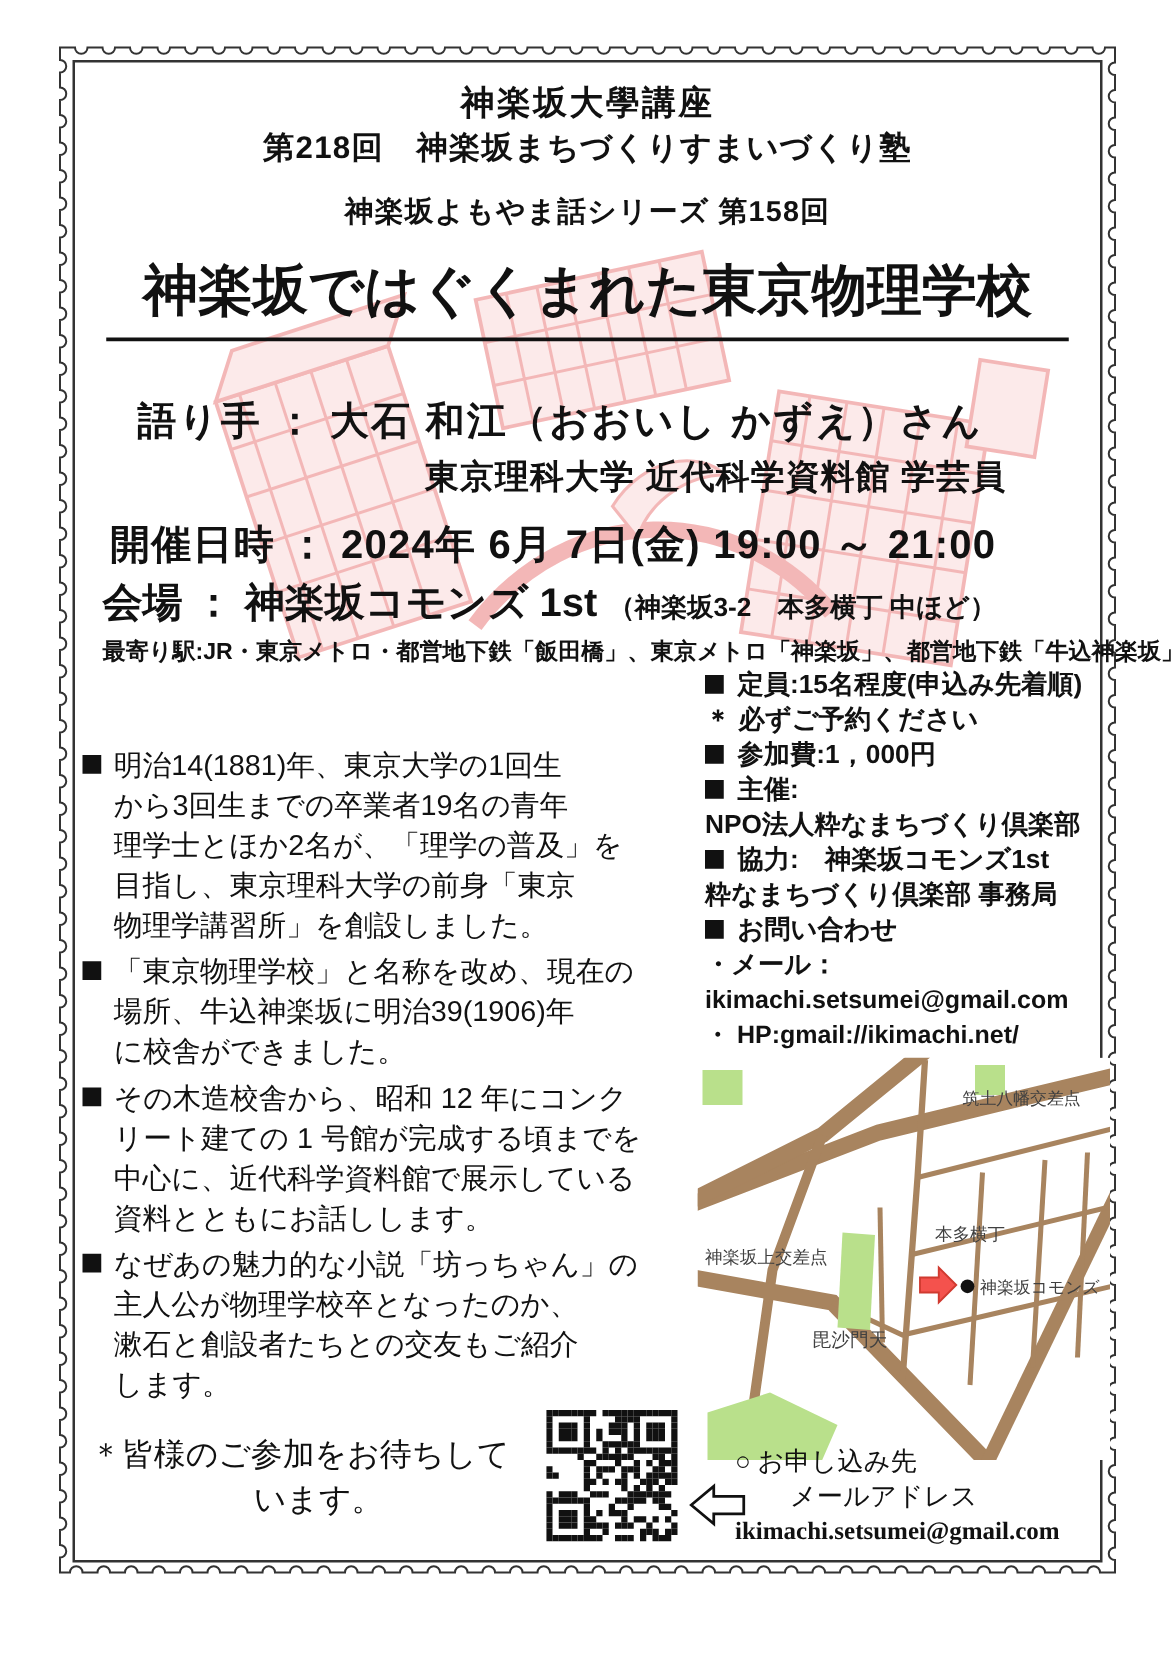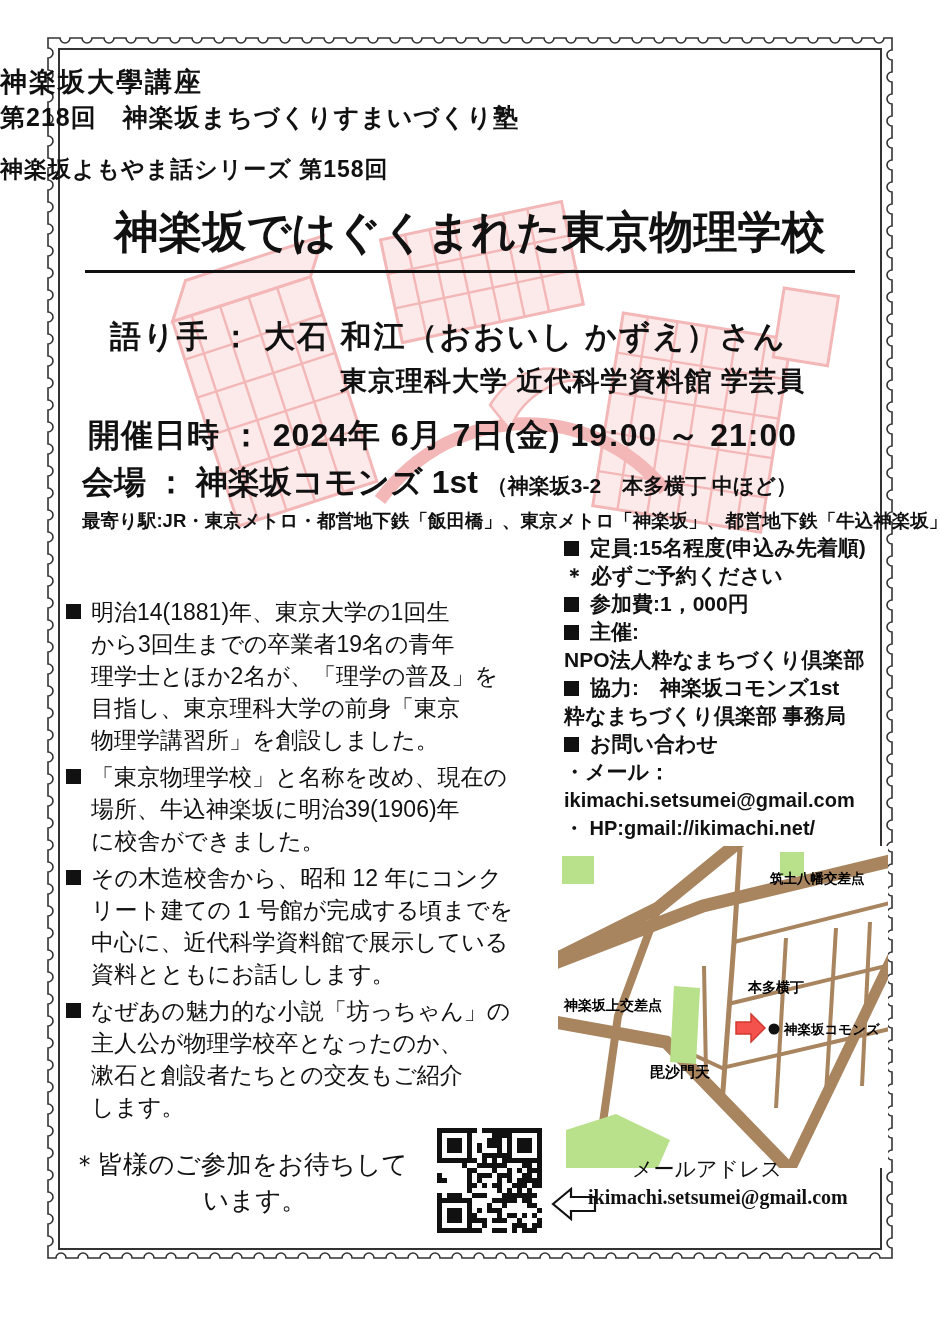--- a/index.html
+++ b/index.html
@@ -2,21 +2,21 @@
 <html lang="ja"><head>
 <meta charset="utf-8">
 <style>
   html,body{margin:0;padding:0;}
   body{
     width:940px;height:1330px;position:relative;background:#ffffff;
     font-family:"Liberation Sans","DejaVu Sans",sans-serif;color:#111;
     overflow:hidden;
   }
   .abs{position:absolute;}
-  .ctr{left:0;width:940px;text-align:left;}
+  .ctr{left:0;width:940px;text-align:center;}
   .b{font-weight:bold;}
   
   .h1{top:64px;font-size:27px;letter-spacing:2px;}
   .h2{top:101px;font-size:25px;letter-spacing:1px;}
   .h3{top:133px;font-size:23px;letter-spacing:1px;margin-top:21px;}
   .main-title-wrap{top:203px;left:85px;width:770px;text-align:center;
     border-bottom:3.5px solid #111;padding-bottom:8px;}
   .main-title{font-size:44px;font-weight:bold;letter-spacing:0px;white-space:nowrap;}
   
   .speaker{top:316px;left:110px;font-size:31px;letter-spacing:2px;white-space:nowrap;}
@@ -35,21 +35,21 @@
   .mailsz{font-size:20px;}
   
   .bullets{top:596px;left:66px;width:462px;}
   .bullet{display:flex;margin-bottom:5px;}
   .bullet .sq2{flex:0 0 15px;width:15px;height:15px;background:#111;margin:8px 10px 0 0;}
   .bullet .lines{font-size:23px;line-height:32px;font-weight:400;}
   .closing{top:1146px;left:72px;font-size:25.5px;line-height:36px;font-weight:400;text-align:center;}
   .closing .l2{padding-left:30px;}
   
   .map{top:846px;left:558px;width:330px;height:322px;overflow:hidden;}
-  .map-label{position:absolute;font-weight:bold;color:#000000;white-space:nowrap;}
+  .map-label{position:absolute;font-weight:normal;color:#404040;white-space:nowrap;}
   
   .apply{top:1155px;left:588px;width:280px;
     font-family:"Liberation Serif","DejaVu Serif",serif;font-size:21px;line-height:28px;}
   .apply .em{font-size:20px;font-weight:bold;}
   .apply .ind{padding-left:44px;}
   
   .qr{top:1128px;left:437px;}
   .qr-arrow{top:1186px;left:550px;}
   .watermark{pointer-events:none;}
 </style>
@@ -432,15 +432,16 @@
     <rect x="85" y="100" width="5" height="5" fill="#111"></rect>
     <rect x="90" y="100" width="5" height="5" fill="#111"></rect>
     <rect x="95" y="100" width="5" height="5" fill="#111"></rect>
   </svg>
 
 <svg class="abs qr-arrow" width="48" height="36" viewBox="0 0 48 36">
   <polygon points="3,18 21,3 21,11 45,11 45,25 21,25 21,33" fill="#ffffff" stroke="#111" stroke-width="2.2"></polygon>
 </svg>
 
 <div class="abs apply">
+  <div>○ お申し込み先</div>
   <div class="ind">メールアドレス</div>
   <div class="em">ikimachi.setsumei@gmail.com</div>
 </div>
 
 </body></html>

